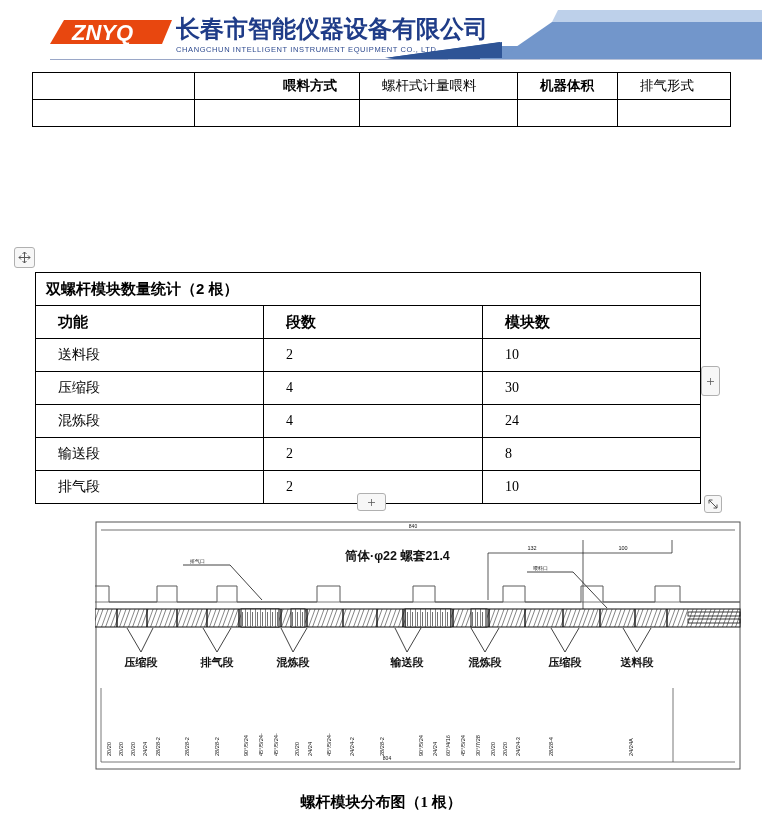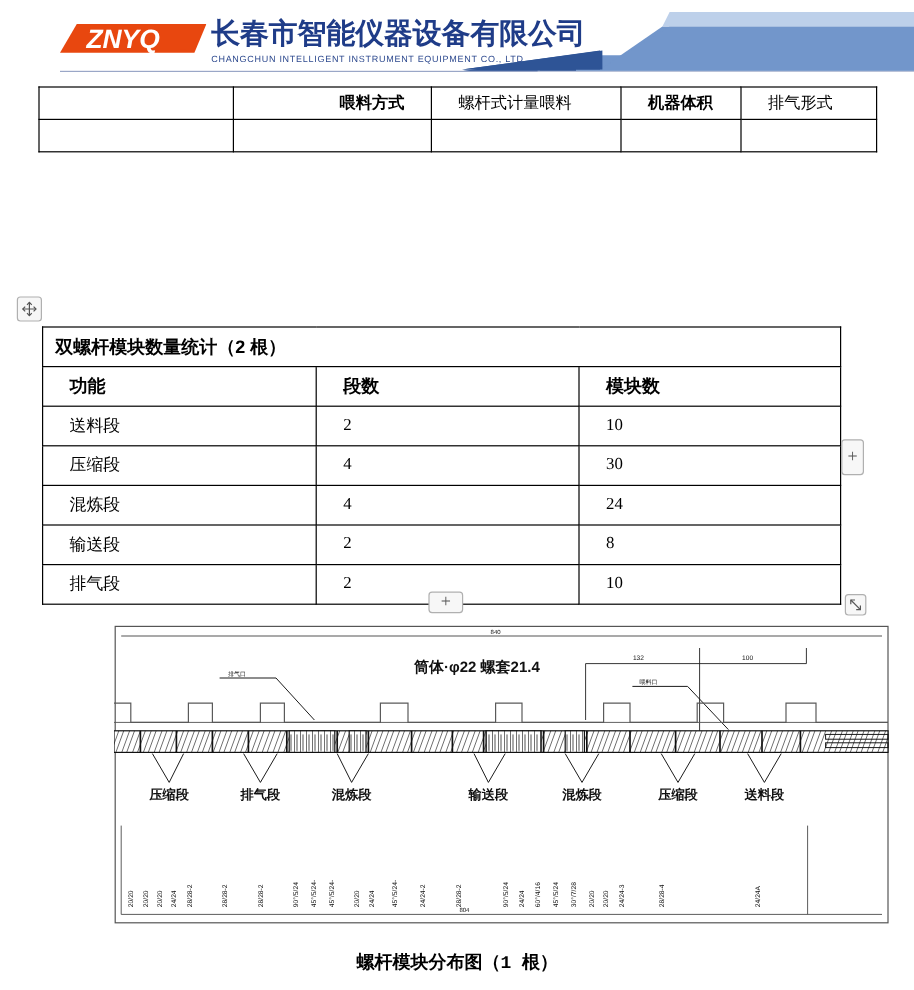--- a/index.html
+++ b/index.html
@@ -67,21 +67,21 @@
   }
   .handle.move{left:14px;top:247px;width:21px;height:21px;}
   .handle.plus-right{left:701px;top:366px;width:19px;height:30px;font-size:15px;color:#555;}
   .handle.plus-bottom{left:357px;top:493px;width:29px;height:18px;font-size:15px;color:#555;}
   .handle.resize{left:704px;top:495px;width:18px;height:18px;}
   .handle svg{display:block;}
 
   
   #drawing{position:absolute;left:55px;top:520px;width:660px;height:270px;margin-left:40px;}
   #caption{position:absolute;left:0;top:793px;width:762px;text-align:center;
-     font-family:Liberation Mono, monospace;
+     font-family:Liberation Serif, serif;
      font-weight:bold;font-size:15px;}
 
   .vt{font-size:5.6px;font-family:"Liberation Sans","DejaVu Sans",sans-serif;}
   .seg-lbl{font-size:11px;font-family:"Liberation Sans","DejaVu Sans",sans-serif;font-weight:bold;}
   .dim{font-size:5.5px;font-family:"Liberation Sans","DejaVu Sans",sans-serif;}
   .tiny{font-size:5px;font-family:"Liberation Sans","DejaVu Sans",sans-serif;}
   .bigspec{font-size:12.5px;font-family:"Liberation Sans","DejaVu Sans",sans-serif;font-weight:bold;}
 </style>
 </head>
 <body>

